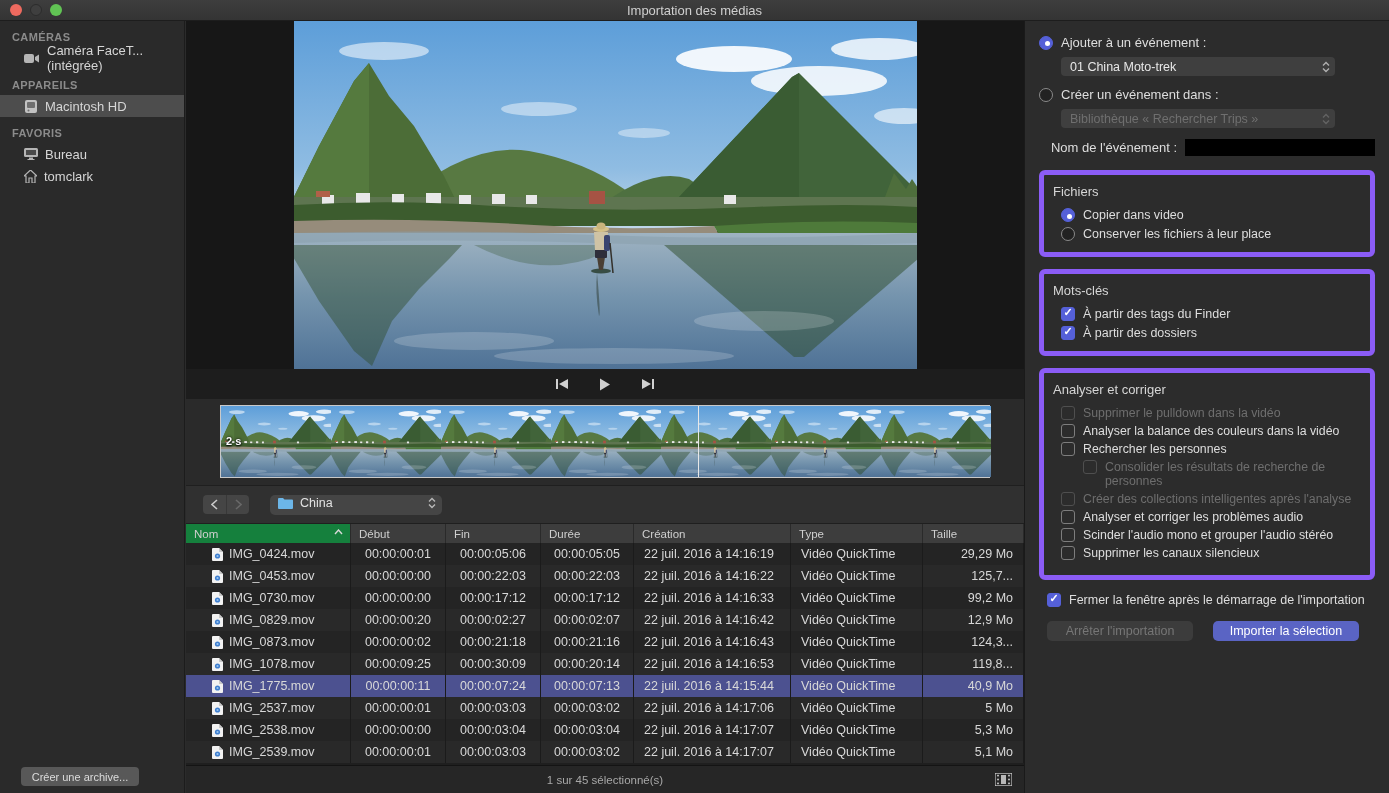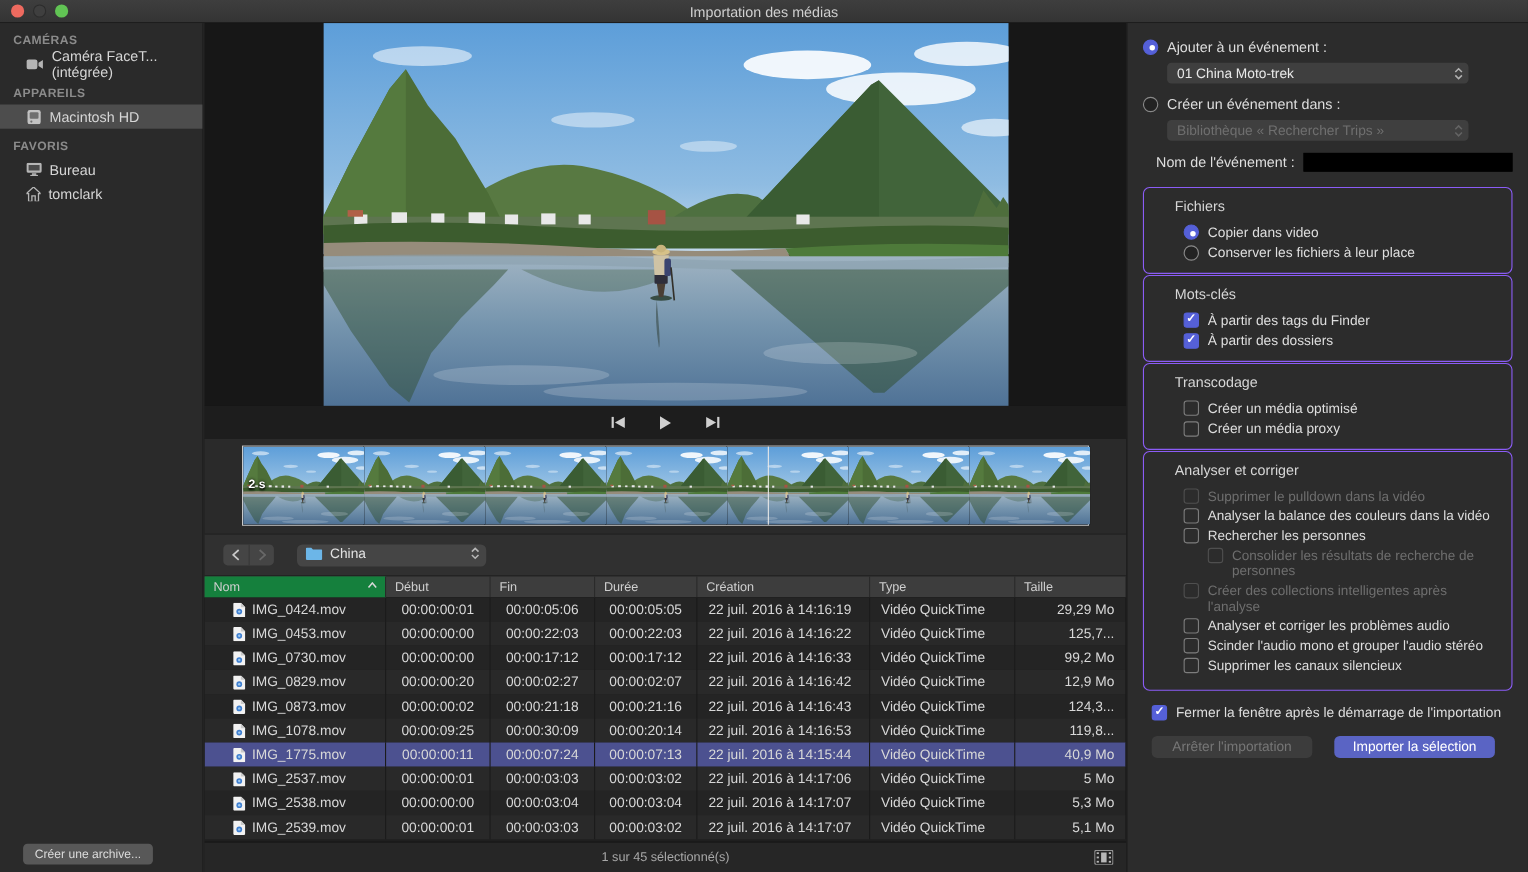--- a/index.html
+++ b/index.html
@@ -99,21 +99,21 @@
   .checkbox.checked::after { content:"✓"; position:absolute; left:1.5px; top:-2px;
     color:#fff; font-size:11px; font-weight:bold; }
   .dropdown { height:19px; background:#3f3f3f; border-radius:4px; display:flex;
     align-items:center; padding:0 5px 0 9px; font-size:12.5px; color:#e8e8e8; }
   .dropdown .dd-label { flex:1; }
   .dropdown.disabled { color:#6f6f6f; }
   .indent1 { margin-left:22px; }
   .event-dd { width:274px; margin:0 0 11px 22px; }
   .name-row { display:flex; align-items:center; justify-content:flex-end; gap:8px; margin:10px 0 14px; }
   .name-input { width:190px; height:17px; background:#000; border:1px solid #000; }
-  .box { border:1px solid #8b5cf6; border-radius:6px; padding:9px 12px 11px 28px; margin-bottom:1px; }
+  .box { border:5px solid #8b5cf6; border-radius:6px; padding:9px 12px 11px 9px; margin-bottom:12px; }
   .box-title { font-size:13px; color:#d6d6d6; margin-bottom:9px; }
   .box .opt-row { margin:0 0 5px 8px; font-size:12.5px; }
   .box .opt-row:last-child { margin-bottom:0; }
   .role-row { display:flex; align-items:center; gap:8px; margin:2px 0 8px 8px; font-size:12.5px; }
   .role-dd { width:137px; background:#555; }
   .an-row { display:flex; align-items:flex-start; gap:8px; margin:0 0 4px 8px; font-size:12.3px; }
   .an-row.indent { margin-left:30px; }
   .an-row.disabled { color:#6e6e6e; }
   .an-row.disabled .checkbox { border-color:#4f4f4f; }
   .close-row { display:flex; align-items:center; gap:8px; font-size:12.5px; margin:13px 0 0 8px; }
@@ -615,31 +615,20 @@
         <span class="checkbox checked"></span>
         <span>À partir des tags du Finder</span>
       </div>
       <div class="opt-row">
         <span class="checkbox checked"></span>
         <span>À partir des dossiers</span>
       </div>
     </div>
 
 
-    <div class="box">
-      <div class="box-title">Transcodage</div>
-      <div class="opt-row">
-        <span class="checkbox"></span>
-        <span>Créer un média optimisé</span>
-      </div>
-      <div class="opt-row">
-        <span class="checkbox"></span>
-        <span>Créer un média proxy</span>
-      </div>
-    </div>
 
     <div class="box">
       <div class="box-title">Analyser et corriger</div>
       <div>
 
           <div class="an-row disabled">
             <span class="checkbox"></span>
             <span>Supprimer le pulldown dans la vidéo</span>
           </div>
 

